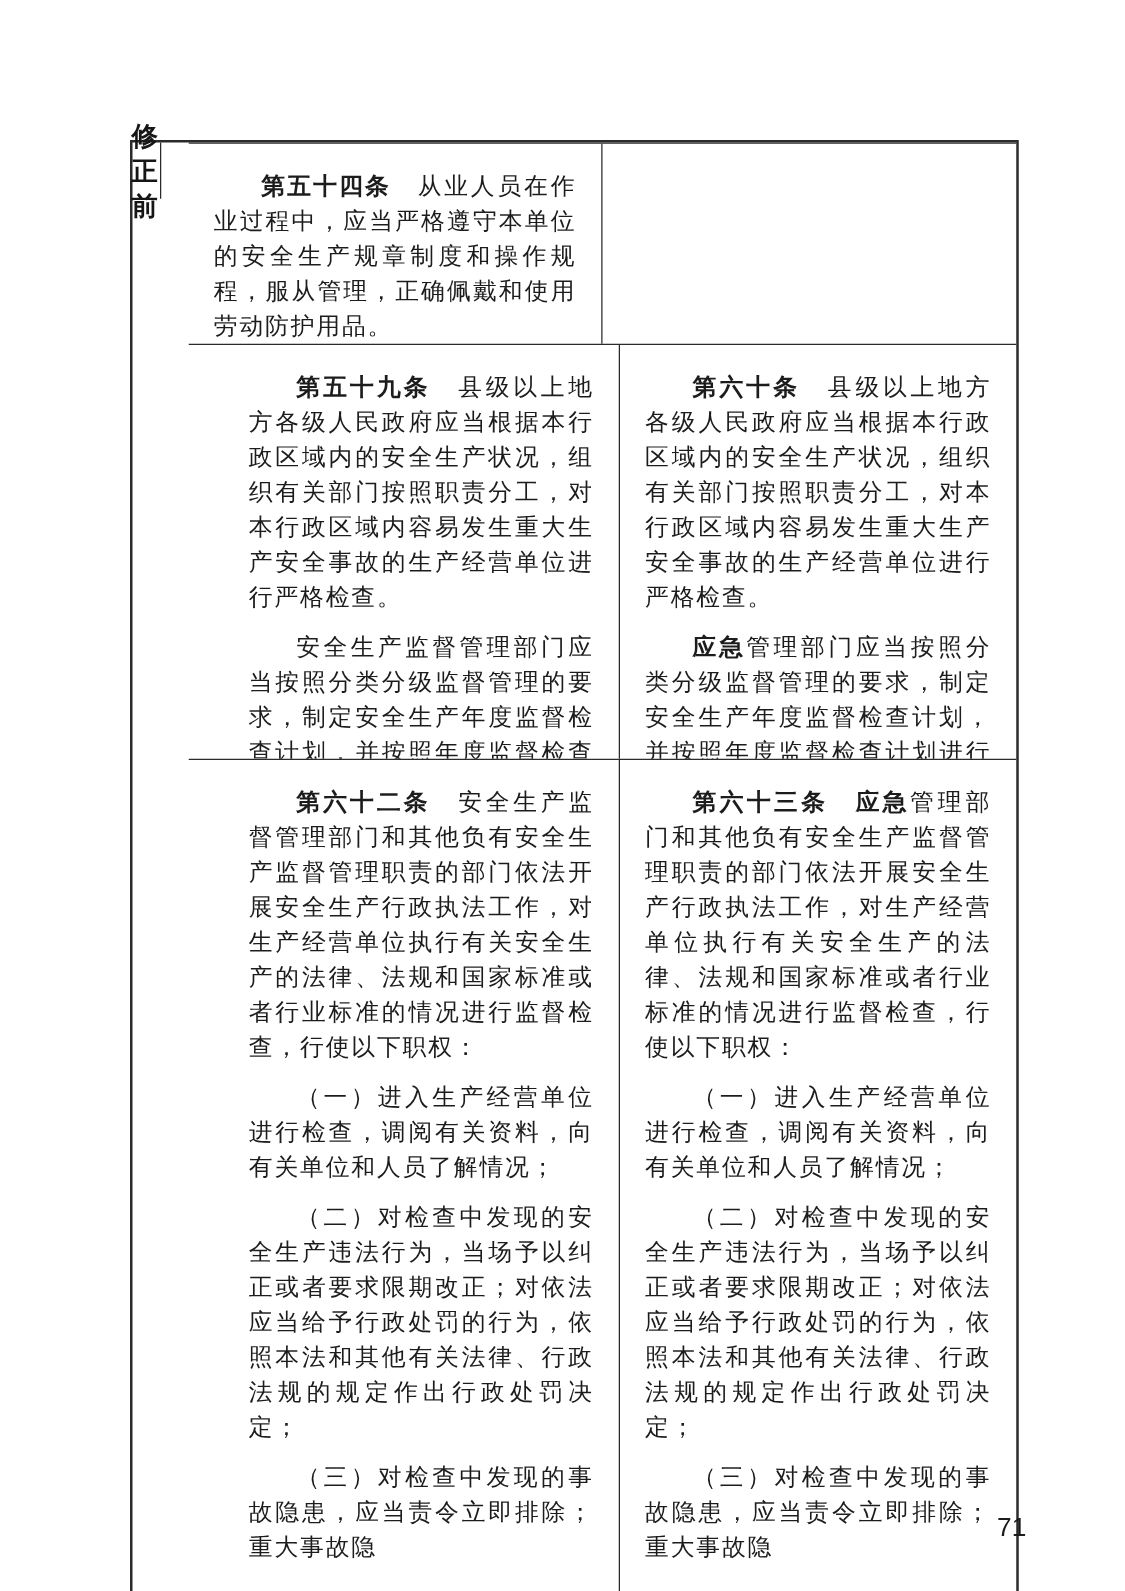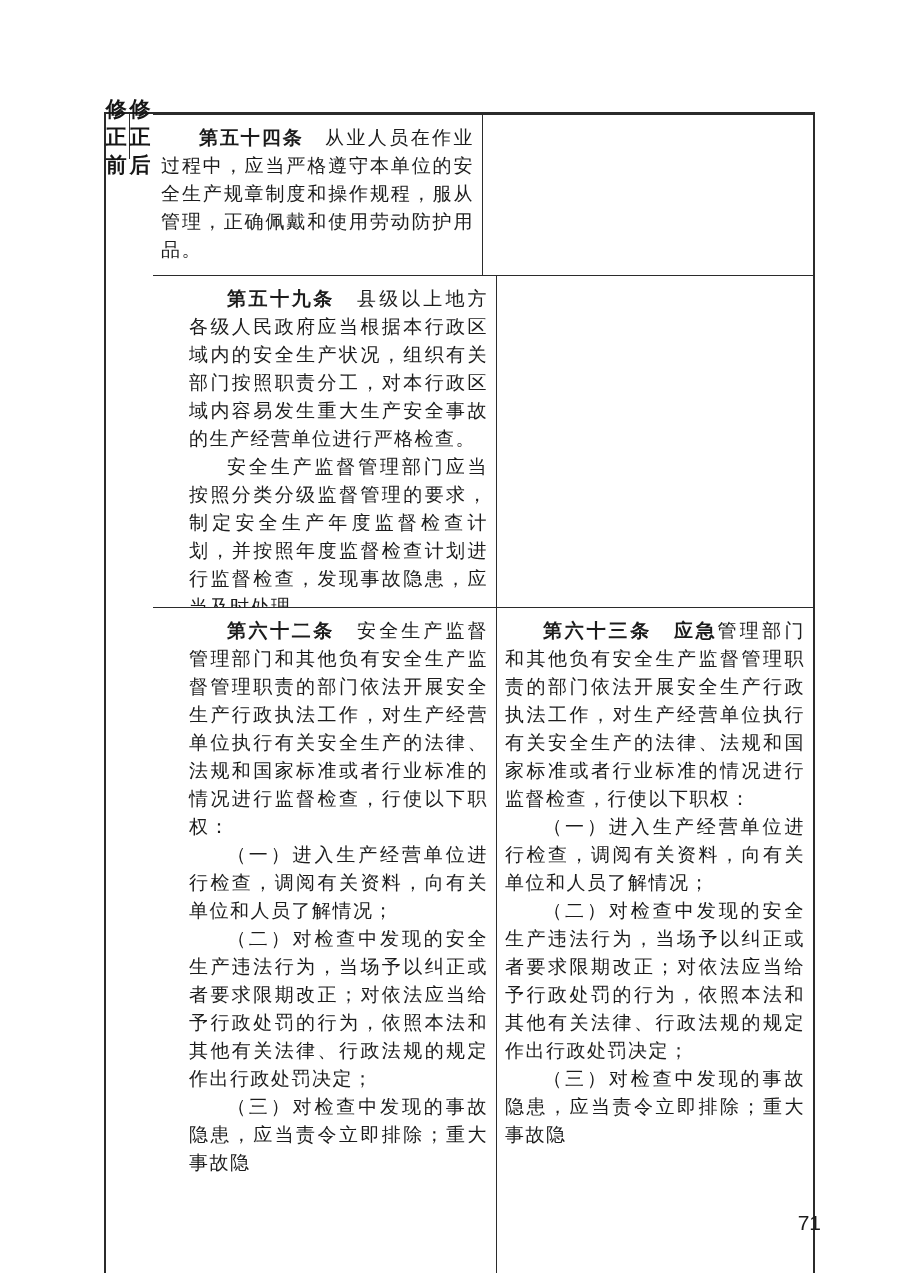--- a/index.html
+++ b/index.html
@@ -41,21 +41,21 @@
     width: 50%;
     padding: 9px 8px 0 8px;
     overflow: hidden;
     font-size: 19px;
     line-height: 28px;
     letter-spacing: 1.5px;
     text-align: justify;
     color: #1c1c1c;
   }
   .td:first-child { border-right: 1px solid #2b2b2b; }
-  .td p { margin: 0; text-indent: 2em; text-align: justify; }
+  .td p { margin: 12px; text-indent: 2em; text-align: justify; }
   .seg { font-weight: 400; }
   .seg-bold {
     font-weight: 700;
     font-family: "Liberation Sans", "DejaVu Sans", sans-serif;
     letter-spacing: 1px;
   }
 
   .pagenum {
     position: absolute;
     top: 1211px; right: 79px;
@@ -64,32 +64,35 @@
   }
 </style>
 </head>
 <body>
 
 <div class="page">
 
   <div class="cmp-table">
     <div class="thead">
       <div class="th">修正前</div>
-      <div class="th">修正后</div>
     </div>
     <div id="tbody">
         <div class="trow">
           <div class="td">
             <p><span class="seg-bold">第五十四条</span><span class="seg">　从业人员在作业过程中，应当严格遵守本单位的安全生产规章制度和操作规程，服从管理，正确佩戴和使用劳动防护用品。</span></p>
           </div>
         </div>
         <div class="trow">
           <div class="td">
             <p><span class="seg-bold">第五十九条</span><span class="seg">　县级以上地方各级人民政府应当根据本行政区域内的安全生产状况，组织有关部门按照职责分工，对本行政区域内容易发生重大生产安全事故的生产经营单位进行严格检查。</span></p>
             <p><span class="seg">安全生产监督管理部门应当按照分类分级监督管理的要求，制定安全生产年度监督检查计划，并按照年度监督检查计划进行监督检查，发现事故隐患，应当及时处理。</span></p>
+          </div>
+          <div class="td">
+            <p><span class="seg-bold">第六十条</span><span class="seg">　县级以上地方各级人民政府应当根据本行政区域内的安全生产状况，组织有关部门按照职责分工，对本行政区域内容易发生重大生产安全事故的生产经营单位进行严格检查。</span></p>
+            <p><span class="seg-bold">应急</span><span class="seg">管理部门应当按照分类分级监督管理的要求，制定安全生产年度监督检查计划，并按照年度监督检查计划进行监督检查，发现事故隐患，应当及时处理。</span></p>
           </div>
         </div>
         <div class="trow">
           <div class="td">
             <p><span class="seg-bold">第六十二条</span><span class="seg">　安全生产监督管理部门和其他负有安全生产监督管理职责的部门依法开展安全生产行政执法工作，对生产经营单位执行有关安全生产的法律、法规和国家标准或者行业标准的情况进行监督检查，行使以下职权：</span></p>
             <p><span class="seg">（一）进入生产经营单位进行检查，调阅有关资料，向有关单位和人员了解情况；</span></p>
             <p><span class="seg">（二）对检查中发现的安全生产违法行为，当场予以纠正或者要求限期改正；对依法应当给予行政处罚的行为，依照本法和其他有关法律、行政法规的规定作出行政处罚决定；</span></p>
             <p><span class="seg">（三）对检查中发现的事故隐患，应当责令立即排除；重大事故隐</span></p>
           </div>
           <div class="td">

